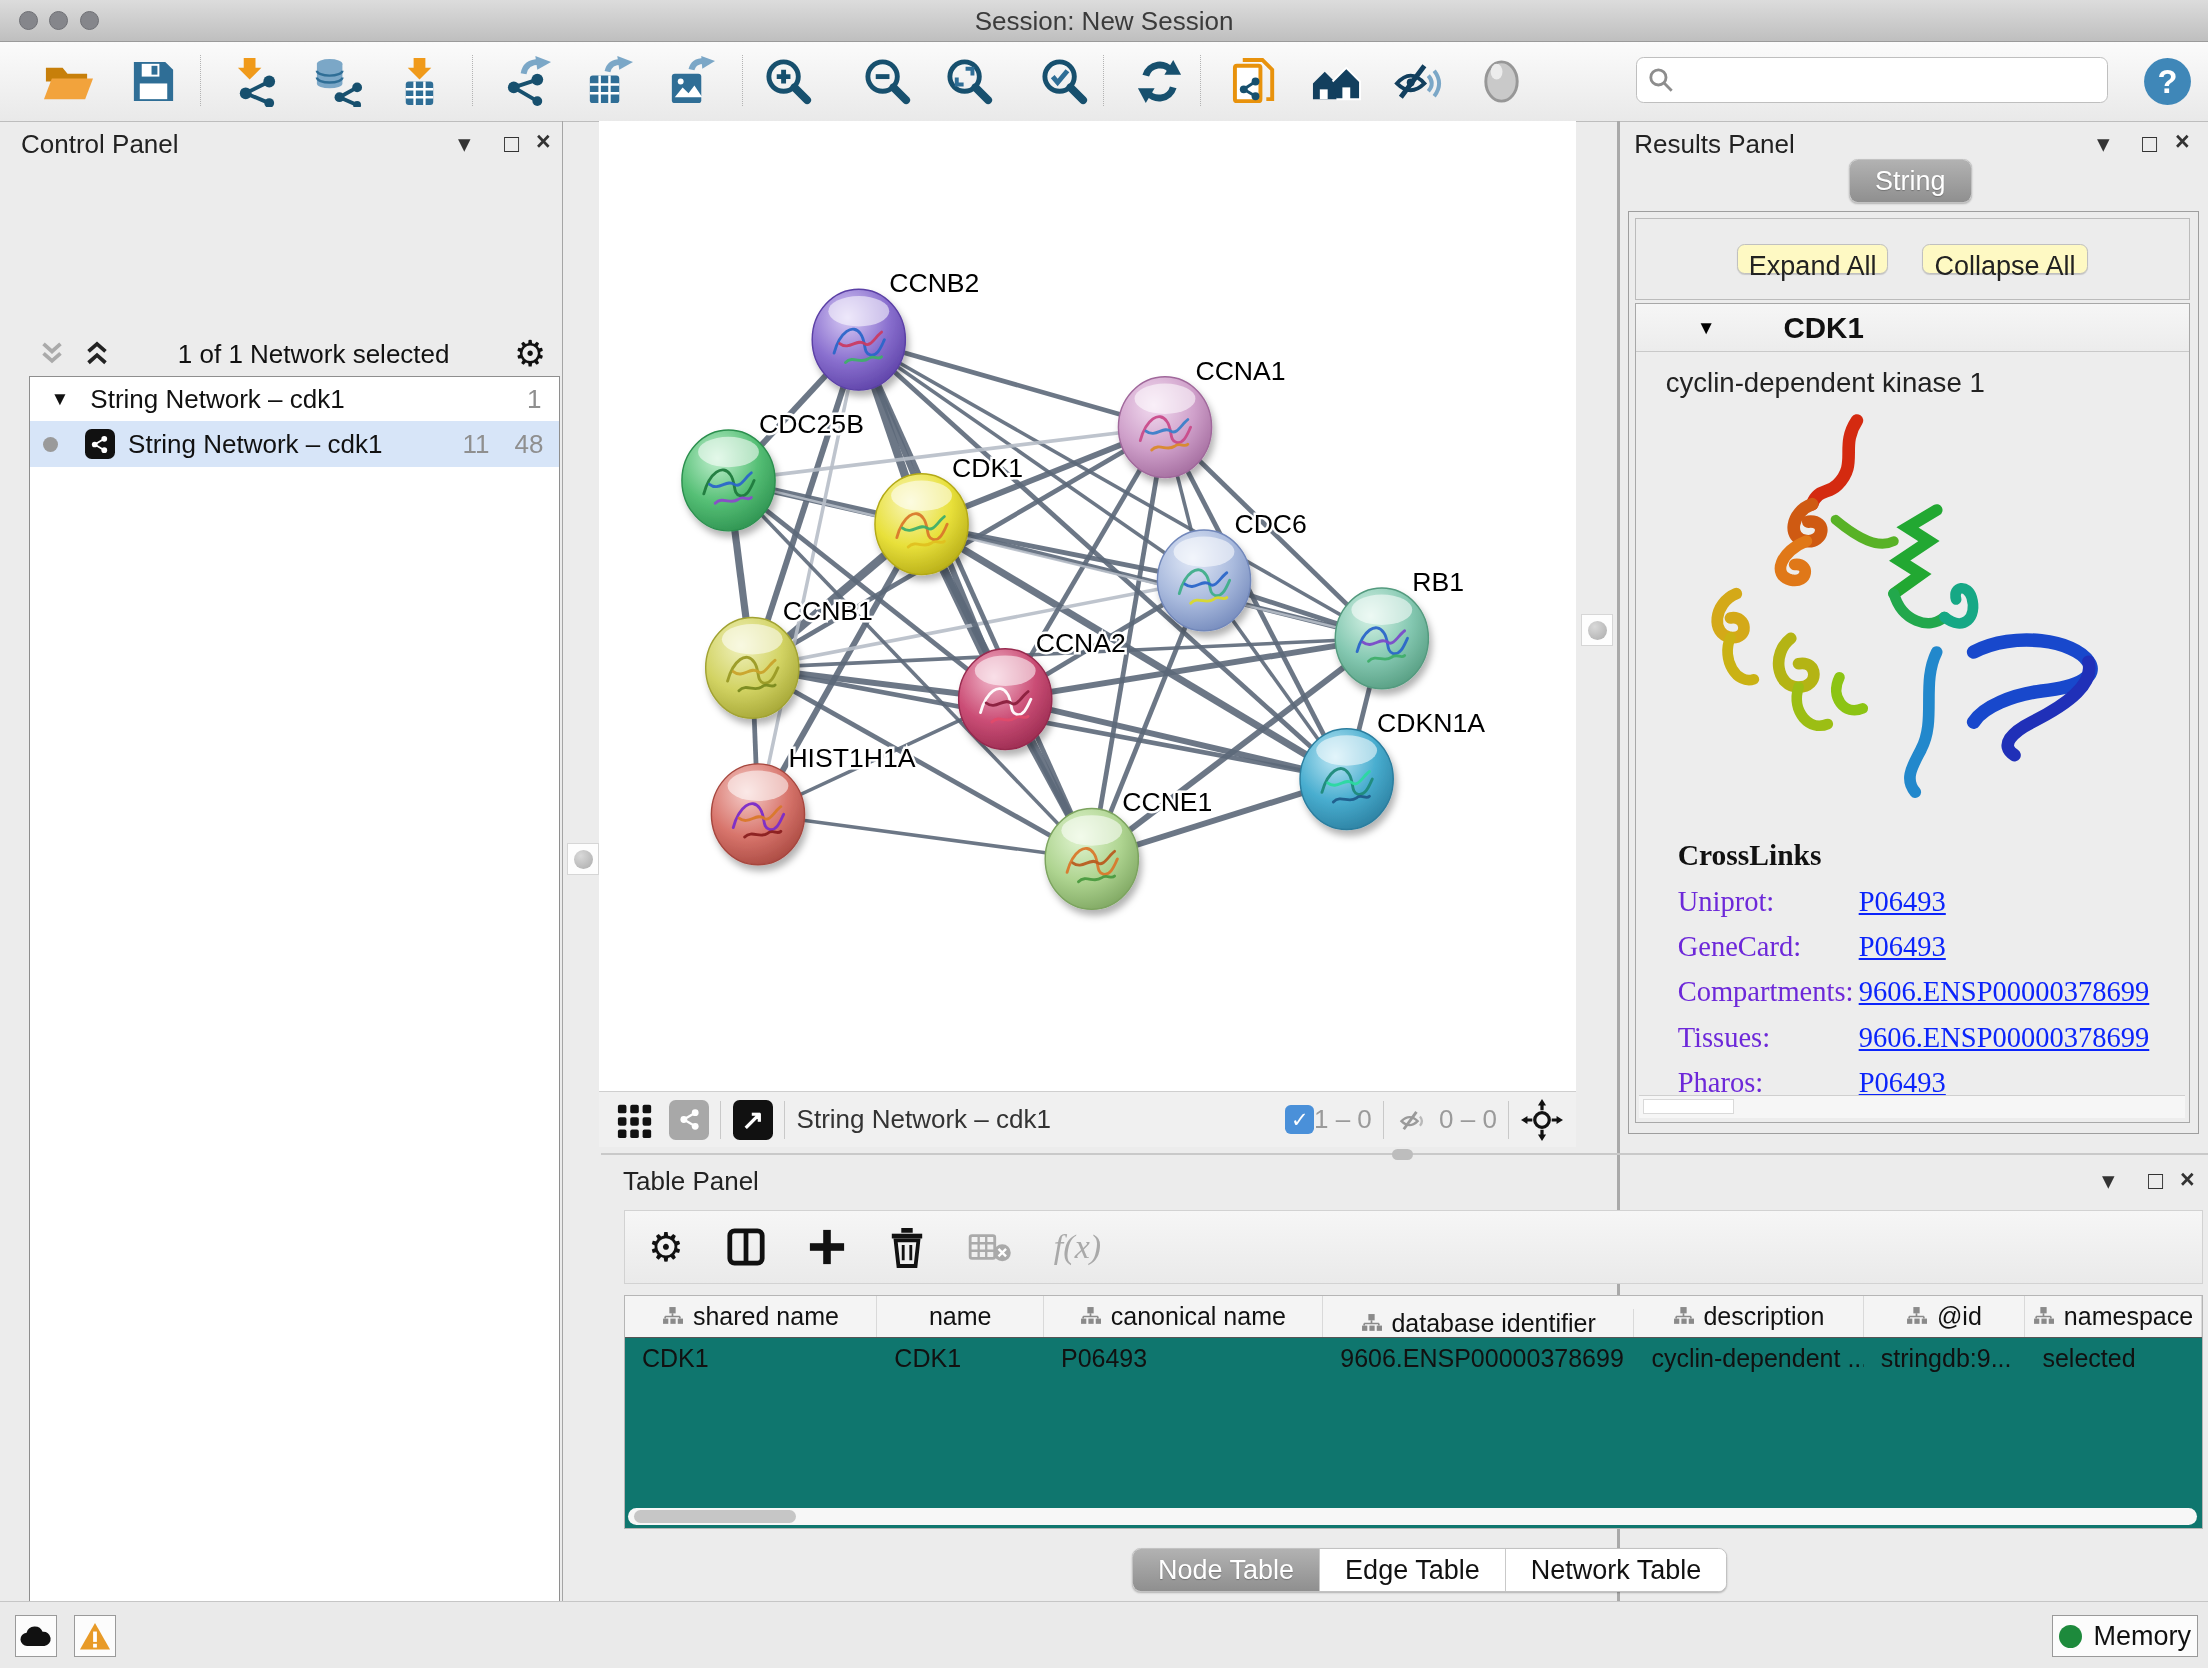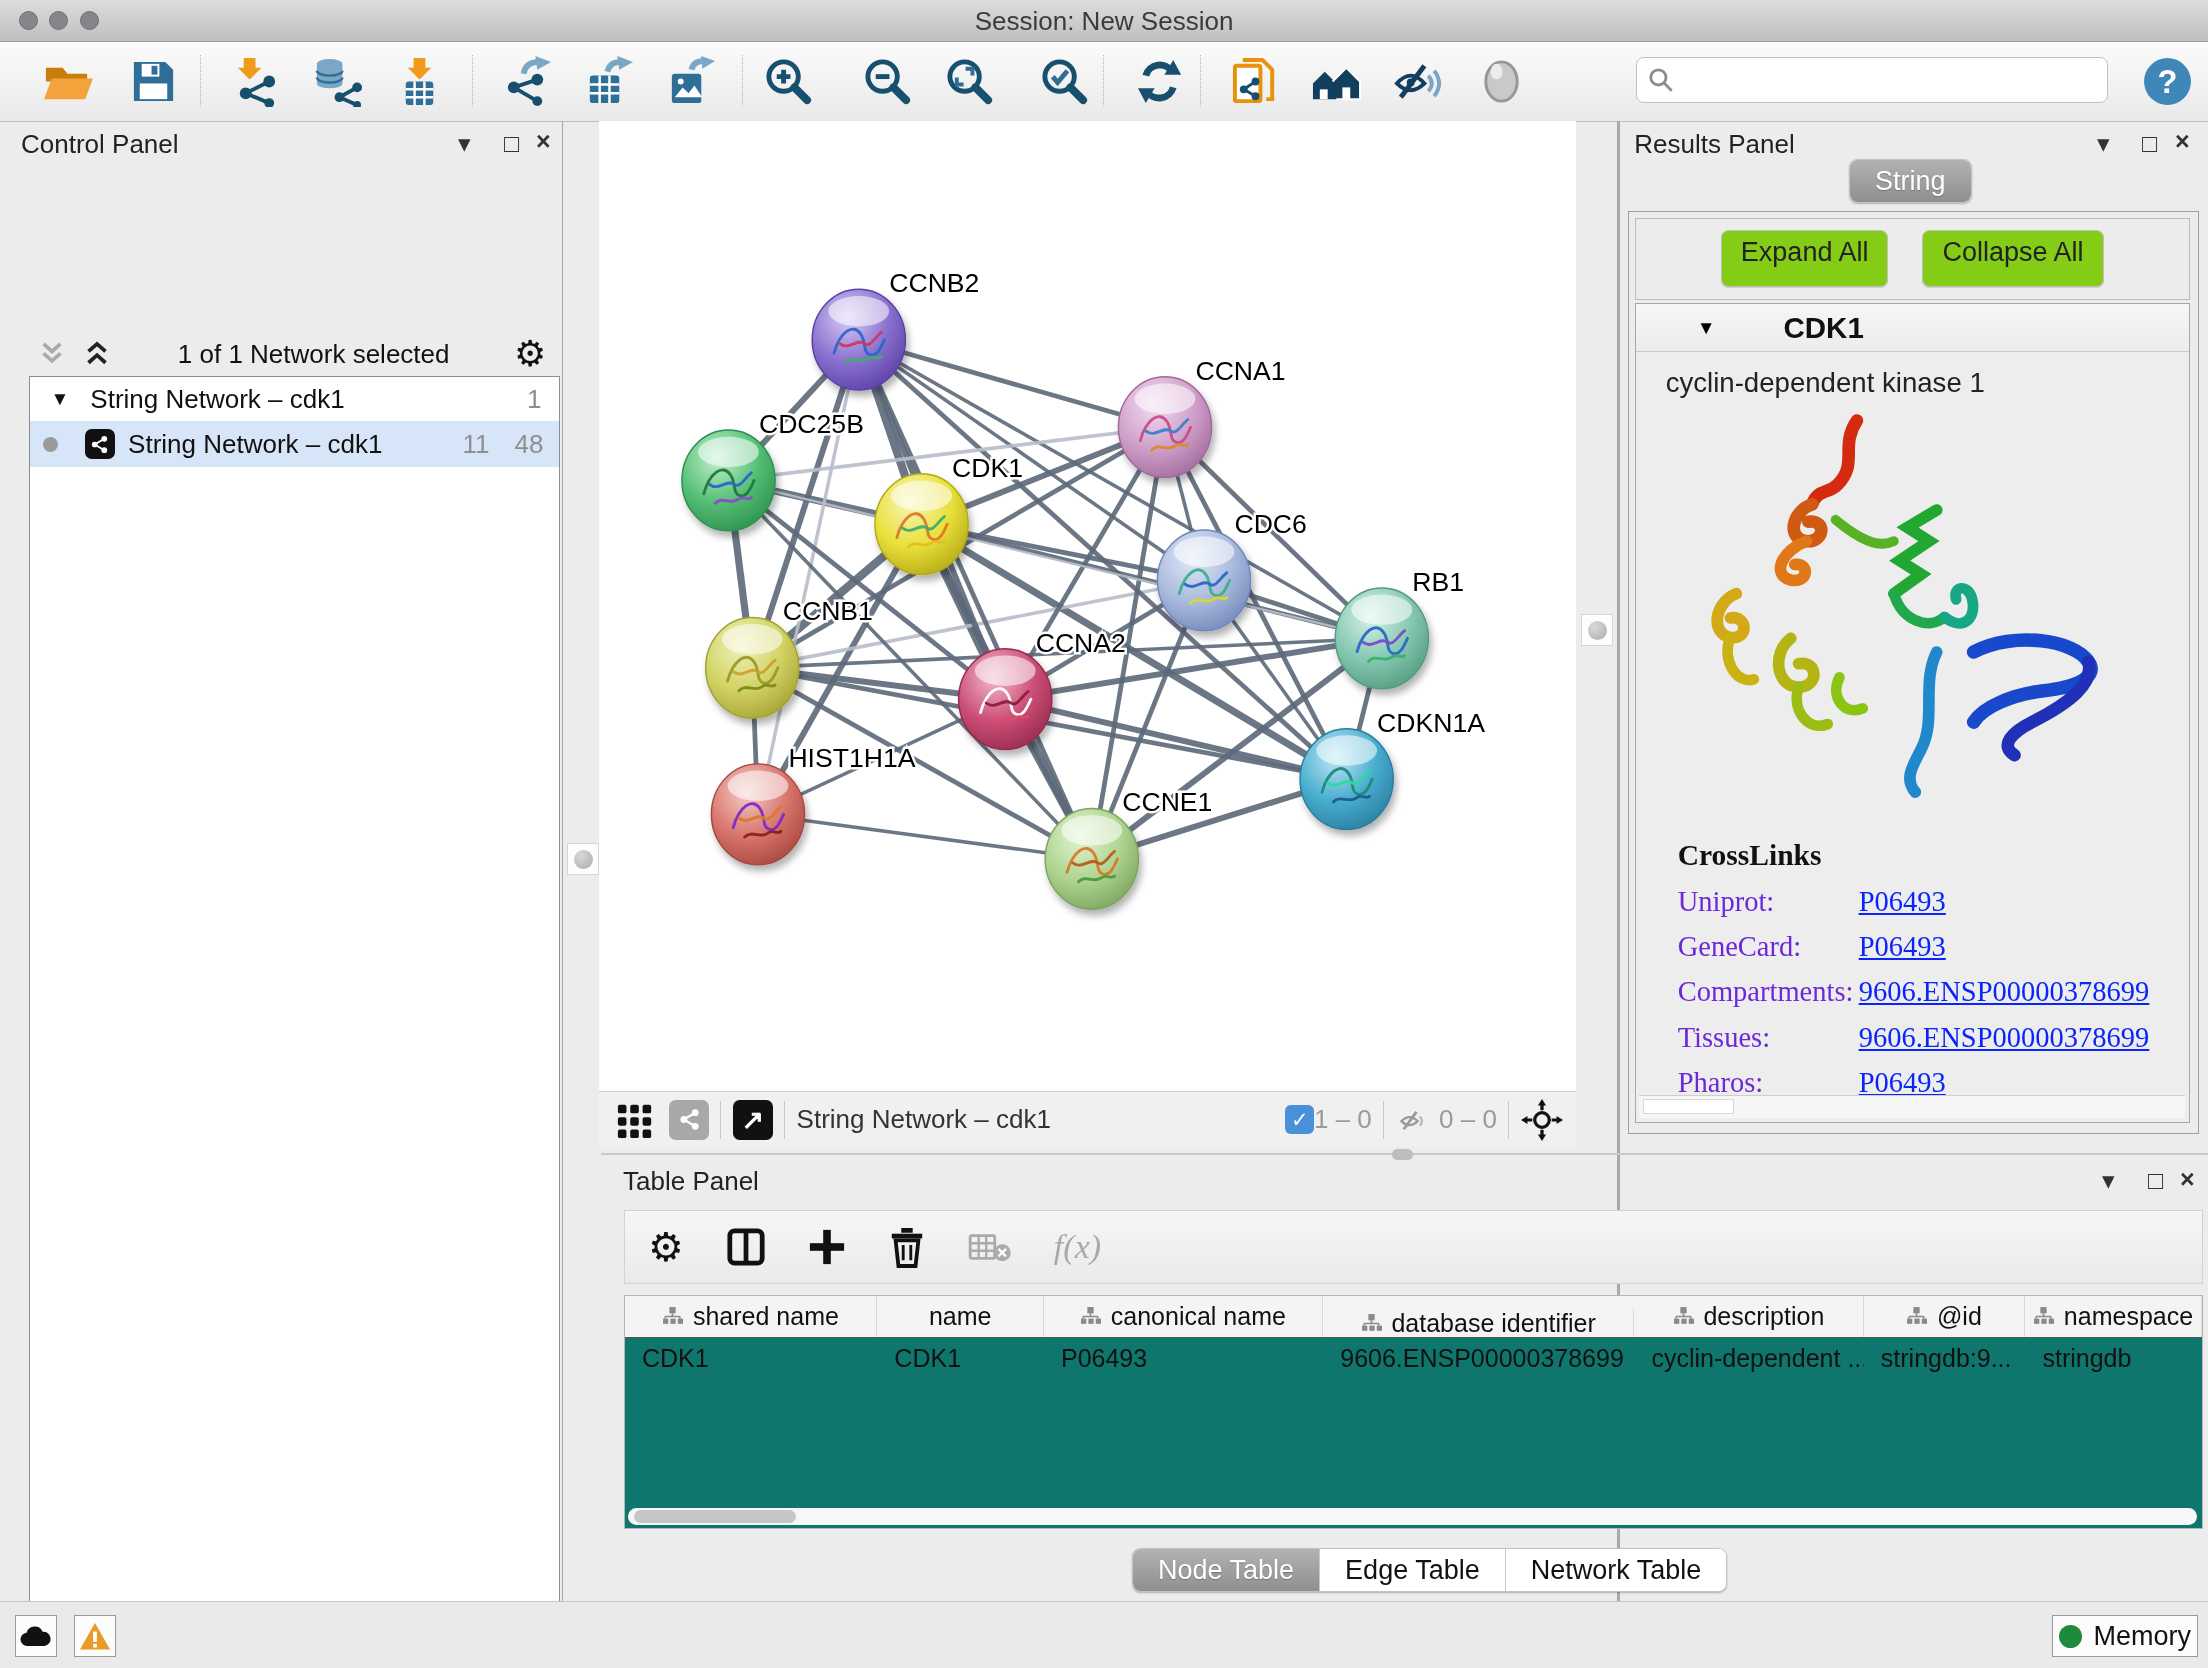--- a/index.html
+++ b/index.html
@@ -48,22 +48,22 @@
   .ntb-sep { width:0; height:38px; border-left:1px solid #c9c9c9; margin:0 11.4px; }
   .gray-num { color:#9a9a9a; }
   .handle-strip-v { width:32px; height:32px; background:#fdfdfd; border:1px solid #d6d6d6; display:flex; align-items:center; justify-content:center; }
   .handle-dot { width:19px; height:19px; border-radius:50%; background:radial-gradient(circle at 35% 30%,#d9d9d9,#ababab); }
   .oval-handle { width:21px; height:11.4px; border-radius:5.7px; background:#bdbdbd; }
 
   
   #results { left:1621px; top:121px; width:588px; height:1493px; }
   #res-box { left:1628px; top:211px; width:571px; height:923px; border:1.9px solid #9e9e9e; background:#ececec; }
   #res-btn-box { left:5.7px; top:5.7px; width:555px; height:82px; border:1px solid #bbb; display:flex; align-items:center; justify-content:center; gap:34px; }
-  .res-btn { background:#84cc16; border:1px solid #c0c0c0; border-radius:7.6px; font-size:27px; color:#222;
-    padding:0 19px; height:57px; line-height:42px; box-shadow:0 1px 1px rgba(0,0,0,.15); }
+  .res-btn { background:#fef9c3; border:1px solid #c0c0c0; border-radius:7.6px; font-size:27px; color:#222;
+    padding:0 11px; height:30px; line-height:42px; box-shadow:0 1px 1px rgba(0,0,0,.15); }
   #accordion { left:5.7px; top:91px; width:555px; height:820px; border:1px solid #a8a8a8; background:#ededed; }
   #acc-hdr { height:48px; background:linear-gradient(#f6f6f6,#ececec); border-bottom:1px solid #c9c9c9;
     display:flex; align-items:center; }
   #gene-symbol { font-size:29.5px; font-weight:bold; color:#111; margin-left:68px; }
   #gene-desc { font-size:27.6px; color:#222; margin:15px 0 0 30px; }
   #xlinks { font-family:"Liberation Serif",serif; }
   #xl-head { font-size:29.5px; font-weight:bold; color:#111; }
   .xl-row { display:flex; font-size:28.5px; margin-top:13.3px; }
   .xl-label { width:181px; color:#6d28d9; }
   .xl-val a { color:#0b24fb; }
@@ -737,21 +737,21 @@
           <span>namespace</span>
         </div>
       </div>
     <div id="trow">
         <div class="td" style="width: 253px;">CDK1</div>
         <div class="td" style="width: 167px;">CDK1</div>
         <div class="td" style="width: 280px;">P06493</div>
         <div class="td" style="width: 312px;">9606.ENSP00000378699</div>
         <div class="td" style="width: 230px;">cyclin-dependent ...</div>
         <div class="td" style="width: 162px;">stringdb:9...</div>
-        <div class="td" style="width: 177px;">stringdb</div>
+        <div class="td" style="width: 177px;">selected</div>
       </div>
   </div>
   <div id="tbl-hscroll" class="abs">
     <div id="tbl-hthumb" class="abs"></div>
   </div>
 
   <div class="seg abs" style="left:1132px;top:1548px">
     <div class="tab active">Node Table</div>
     <div class="tab">Edge Table</div>
     <div class="tab">Network Table</div>

